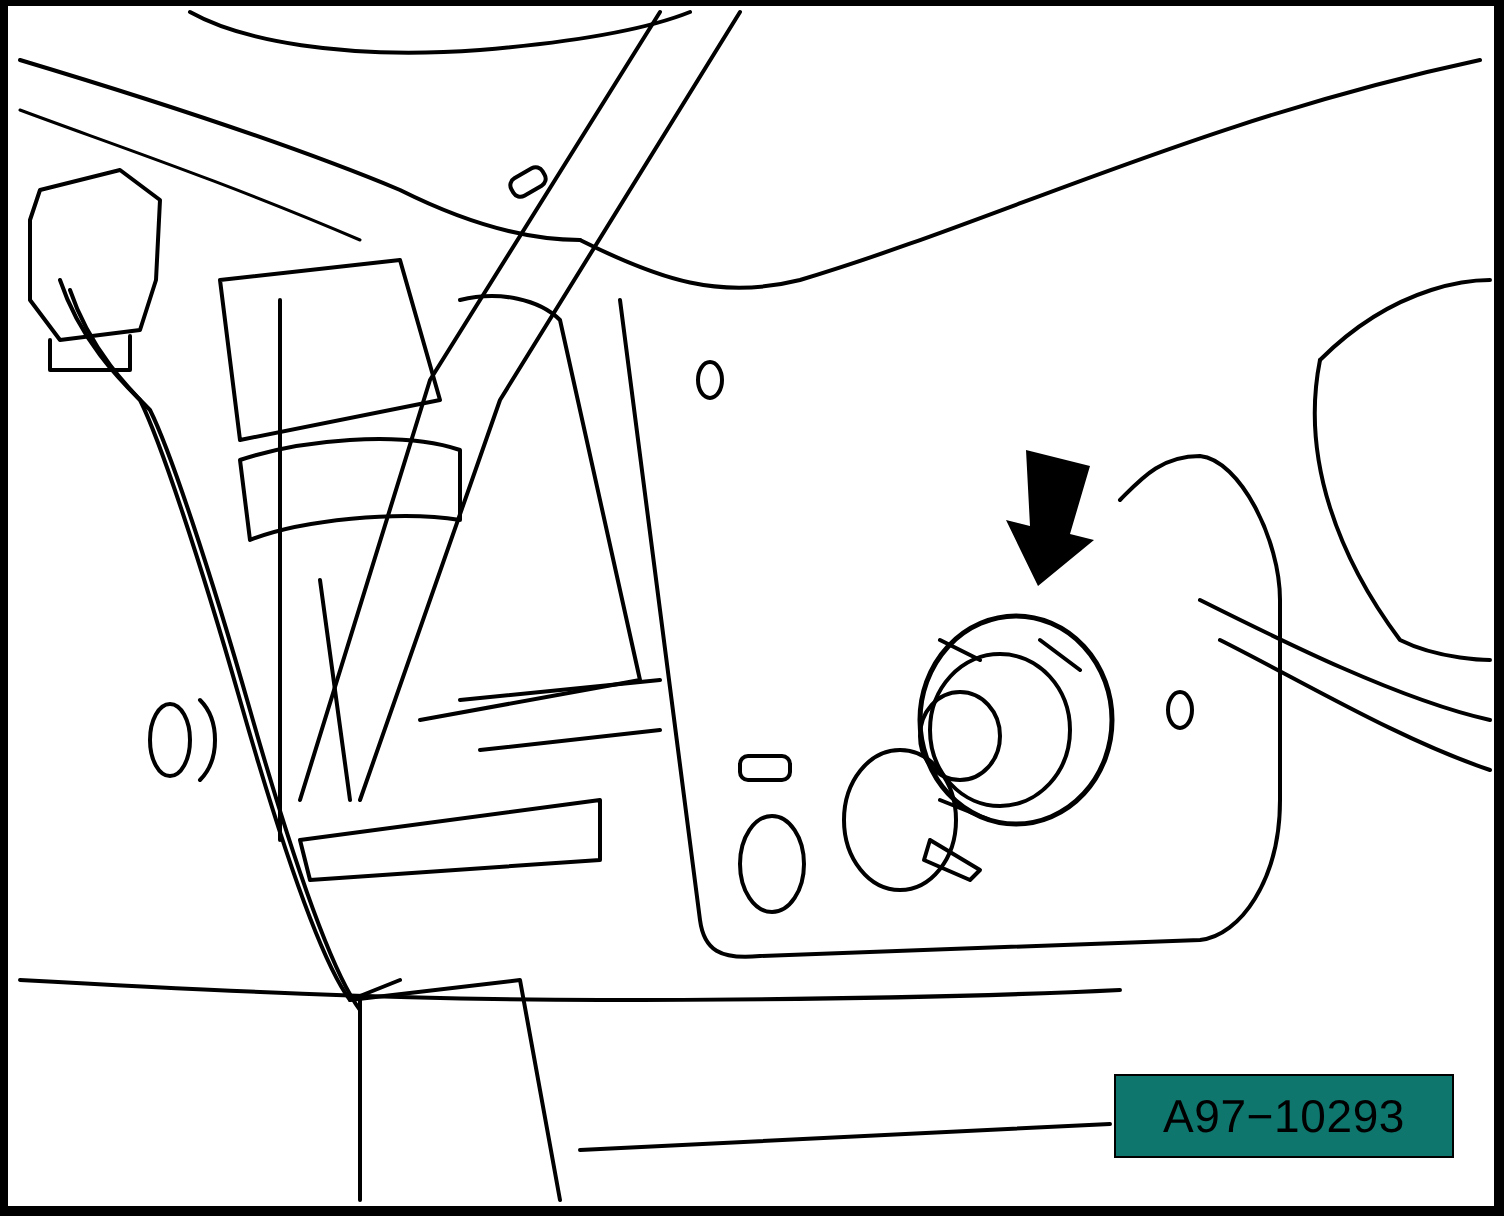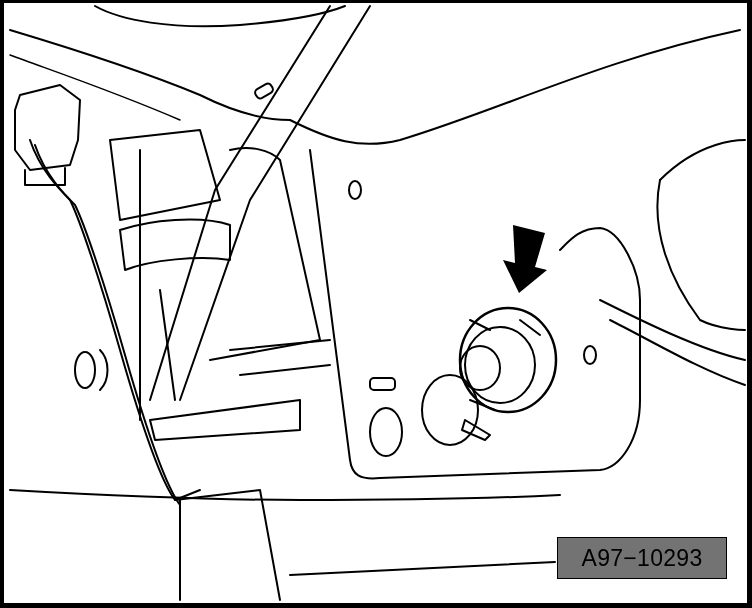--- a/index.html
+++ b/index.html
@@ -1,19 +1,19 @@
 <!DOCTYPE html>
 <html><head>
   <meta charset="utf-8">
   <style>
     html, body { margin:0; padding:0; background:#fff; }
     body { width:752px; height:608px; position:relative; overflow:hidden; }
     .frame { position:absolute; left:0; top:0; width:752px; height:608px; box-sizing:border-box; border:3px solid #000; border-left-width:4px; border-bottom-width:5px; border-right-width:5px; }
     svg.drawing { position:absolute; left:0; top:0; }
-    .label-box { position:absolute; left:557px; top:537px; width:170px; height:42px; border:1.5px solid #000; background:#737373; box-sizing:border-box; display:flex; align-items:center; justify-content:center; font-family:"Liberation Sans", sans-serif; font-size:23px; color:#000; letter-spacing:0.3px; }
+    .label-box { position:absolute; left:557px; top:537px; width:170px; height:42px; border:1.5px solid #000; background:#0f766e; box-sizing:border-box; display:flex; align-items:center; justify-content:center; font-family:"Liberation Sans", sans-serif; font-size:23px; color:#000; letter-spacing:0.3px; }
   </style>
 </head>
 <body>
 
 <div class="frame"></div>
 
 <svg class="drawing" width="752" height="608" viewBox="0 0 752 608" fill="none" stroke="#000" stroke-width="2" stroke-linecap="round" stroke-linejoin="round">
 
   <path d="M95 6 C120 20, 170 30, 240 25 C300 20, 330 12, 345 6"></path>
   <path d="M10 30 C60 45, 140 70, 200 95 C230 110, 260 120, 290 120"></path>

